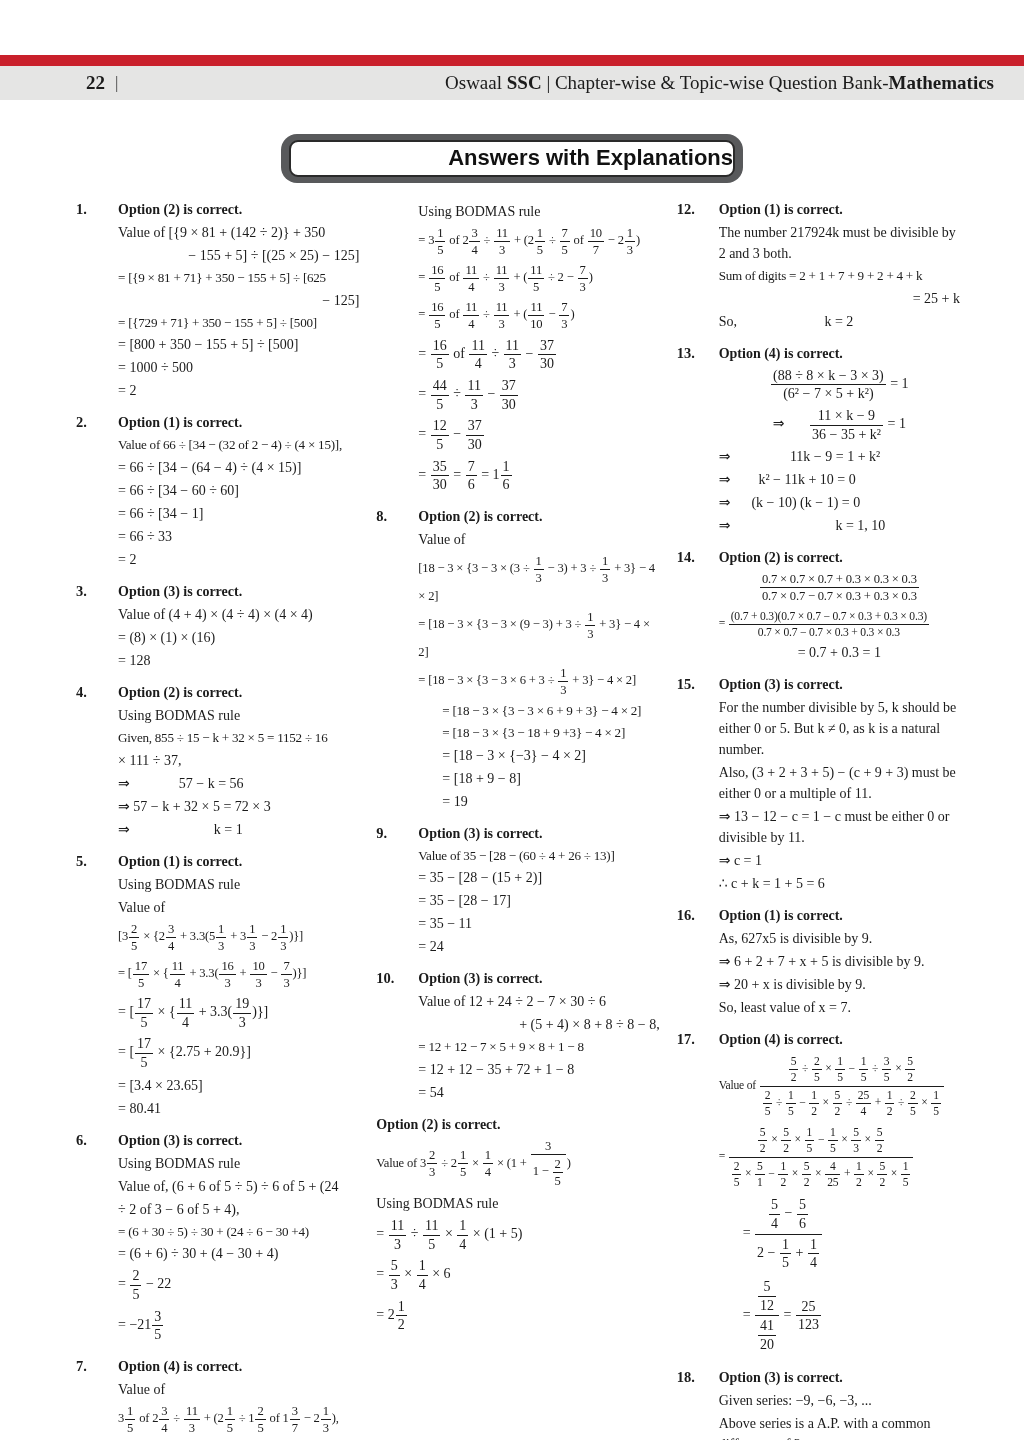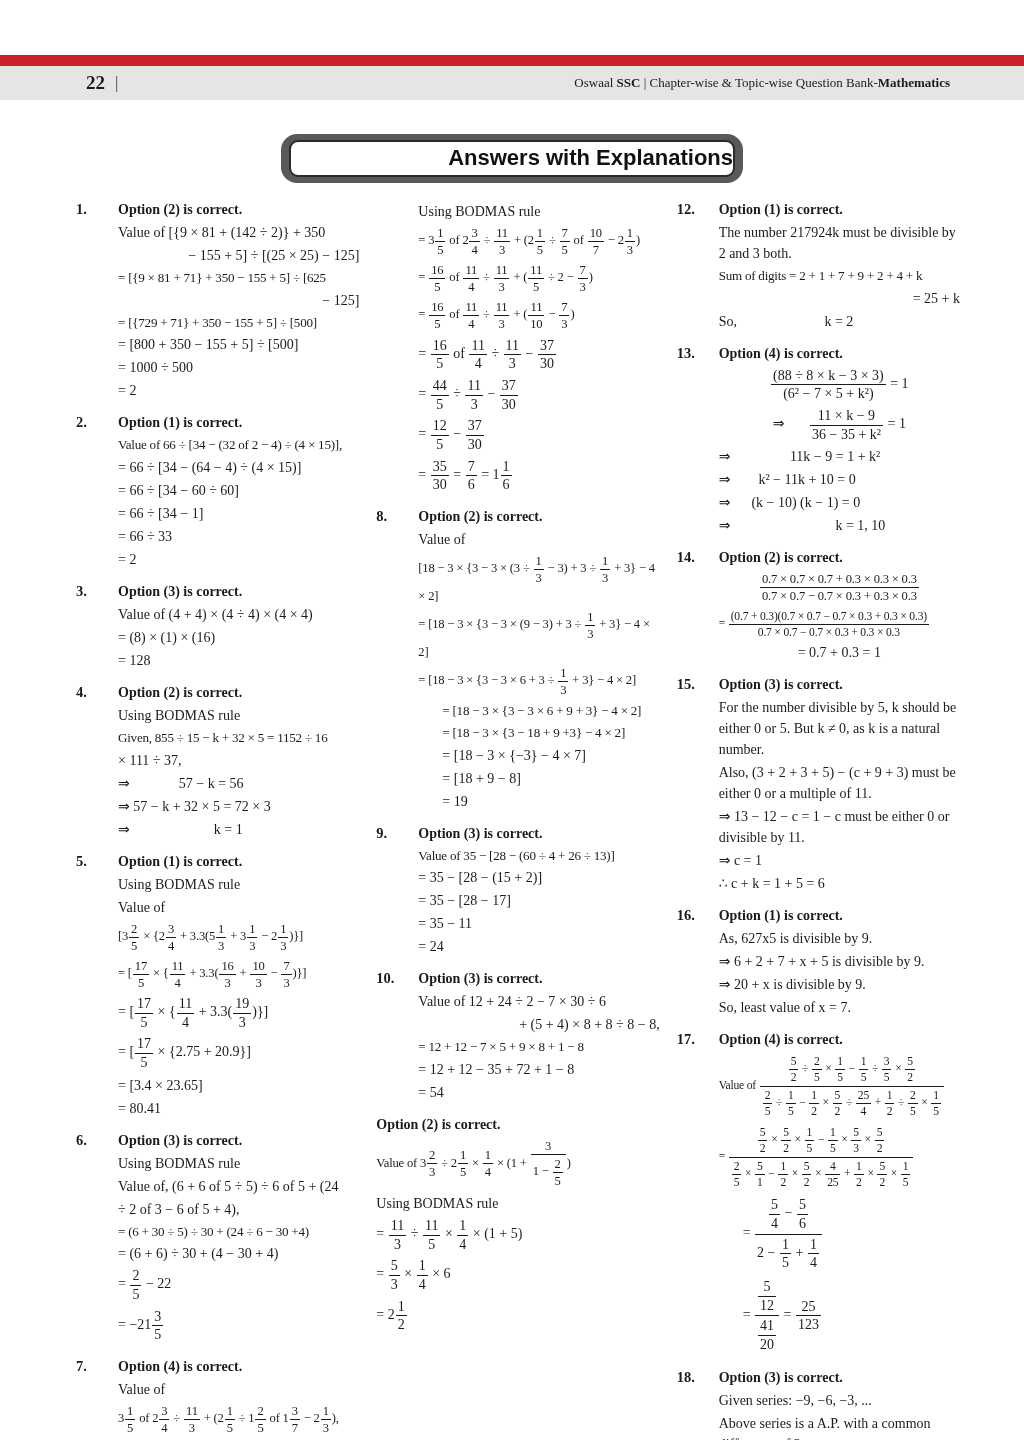--- a/index.html
+++ b/index.html
@@ -3,21 +3,21 @@
 <meta charset="utf-8">
 <style>
   html,body{margin:0;padding:0;background:#fff;}
   .page{width:1024px;height:1440px;position:relative;overflow:hidden;background:#fff;
         font-family:"Liberation Serif",serif;color:#1b1b1b;}
   .top-white{height:55px;}
   .top-red{height:11px;}
   .hdr-band{height:34px;background:#e5e5e4;display:flex;align-items:center;}
   .hdr-pagenum{font-weight:bold;font-size:19px;margin-left:86px;}
   .hdr-div{font-size:17px;margin-left:10px;color:#444;font-weight:normal;}
-  .hdr-title{margin-left:auto;margin-right:74px;font-size:13px;white-space:nowrap;}
+  .hdr-title{margin-left:auto;margin-right:30px;font-size:19px;white-space:nowrap;}
   .hdr-title b{font-weight:bold;}
   .banner-outer{width:462px;margin:34px auto 0;background:#58595b;border-radius:16px;padding:6px 8px;box-sizing:border-box;}
   .banner-inner{background:#fff;border:2px solid #2a2a2a;border-radius:9px;text-align:right;
                 font-family:"Liberation Sans",sans-serif;font-weight:bold;font-size:22px;color:#111;
                 padding:3px 0 4px;}
   .cols{display:flex;gap:17px;padding:16px 64px 0 76px;box-sizing:border-box;}
   .col{flex:1;min-width:0;}
   .item{display:flex;margin:0 0 9px;}
   .inum{width:42px;flex:none;font-weight:bold;font-size:14.5px;line-height:1.5;}
   .ibody{flex:1;min-width:0;}
@@ -150,21 +150,21 @@
         <div class="item">
           <div class="inum">8.</div>
           <div class="ibody">
             <div class="opt">Option (2) is correct.</div>
             <div class="ln">Value of</div>
             <div class="ln sm">[18 − 3 × {3 − 3 × (3 ÷ <span class="fr"><span class="nu">1</span><span class="de">3</span></span> − 3) + 3 ÷ <span class="fr"><span class="nu">1</span><span class="de">3</span></span> + 3} − 4 × 2]</div>
             <div class="ln sm">= [18 − 3 × {3 − 3 × (9 − 3) + 3 ÷ <span class="fr"><span class="nu">1</span><span class="de">3</span></span> + 3} − 4 × 2]</div>
             <div class="ln sm">= [18 − 3 × {3 − 3 × 6 + 3 ÷ <span class="fr"><span class="nu">1</span><span class="de">3</span></span> + 3} − 4 × 2]</div>
             <div class="ln tight ind">= [18 − 3 × {3 − 3 × 6 + 9 + 3} − 4 × 2]</div>
             <div class="ln tight ind">= [18 − 3 × {3 − 18 + 9 +3} − 4 × 2]</div>
-            <div class="ln ind">= [18 − 3 × {−3} − 4 × 7]</div>
+            <div class="ln ind">= [18 − 3 × {−3} − 4 × 2]</div>
             <div class="ln ind">= [18 + 9 − 8]</div>
             <div class="ln ind">= 19</div>
           </div>
         </div>
         <div class="item">
           <div class="inum">9.</div>
           <div class="ibody">
             <div class="opt">Option (3) is correct.</div>
             <div class="ln tight">Value of 35 − [28 − (60 ÷ 4 + 26 ÷ 13)]</div>
             <div class="ln">= 35 − [28 − (15 + 2)]</div>

